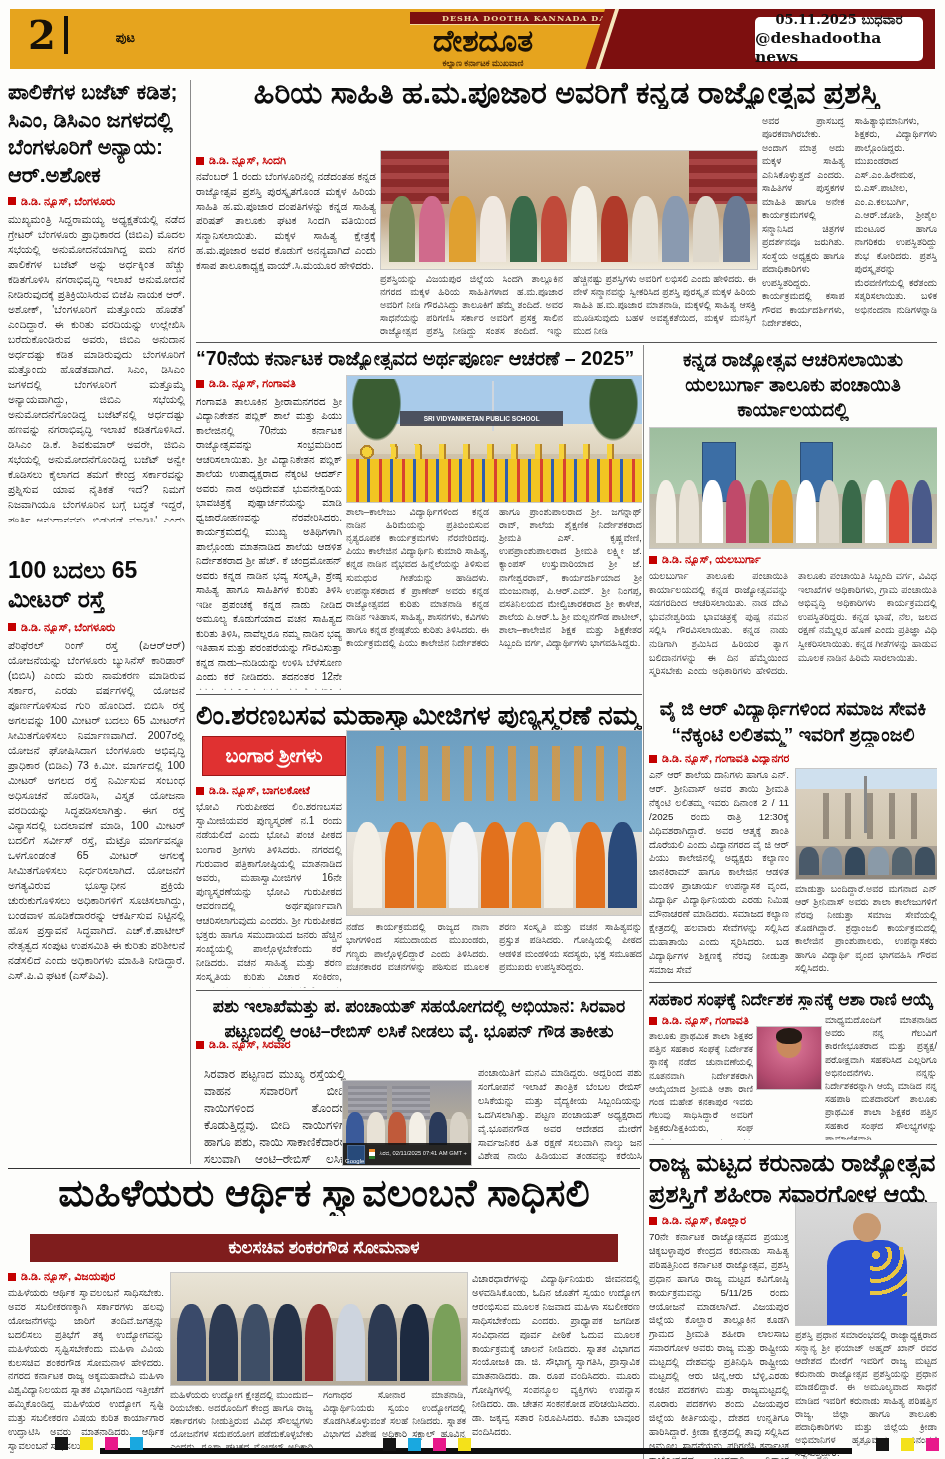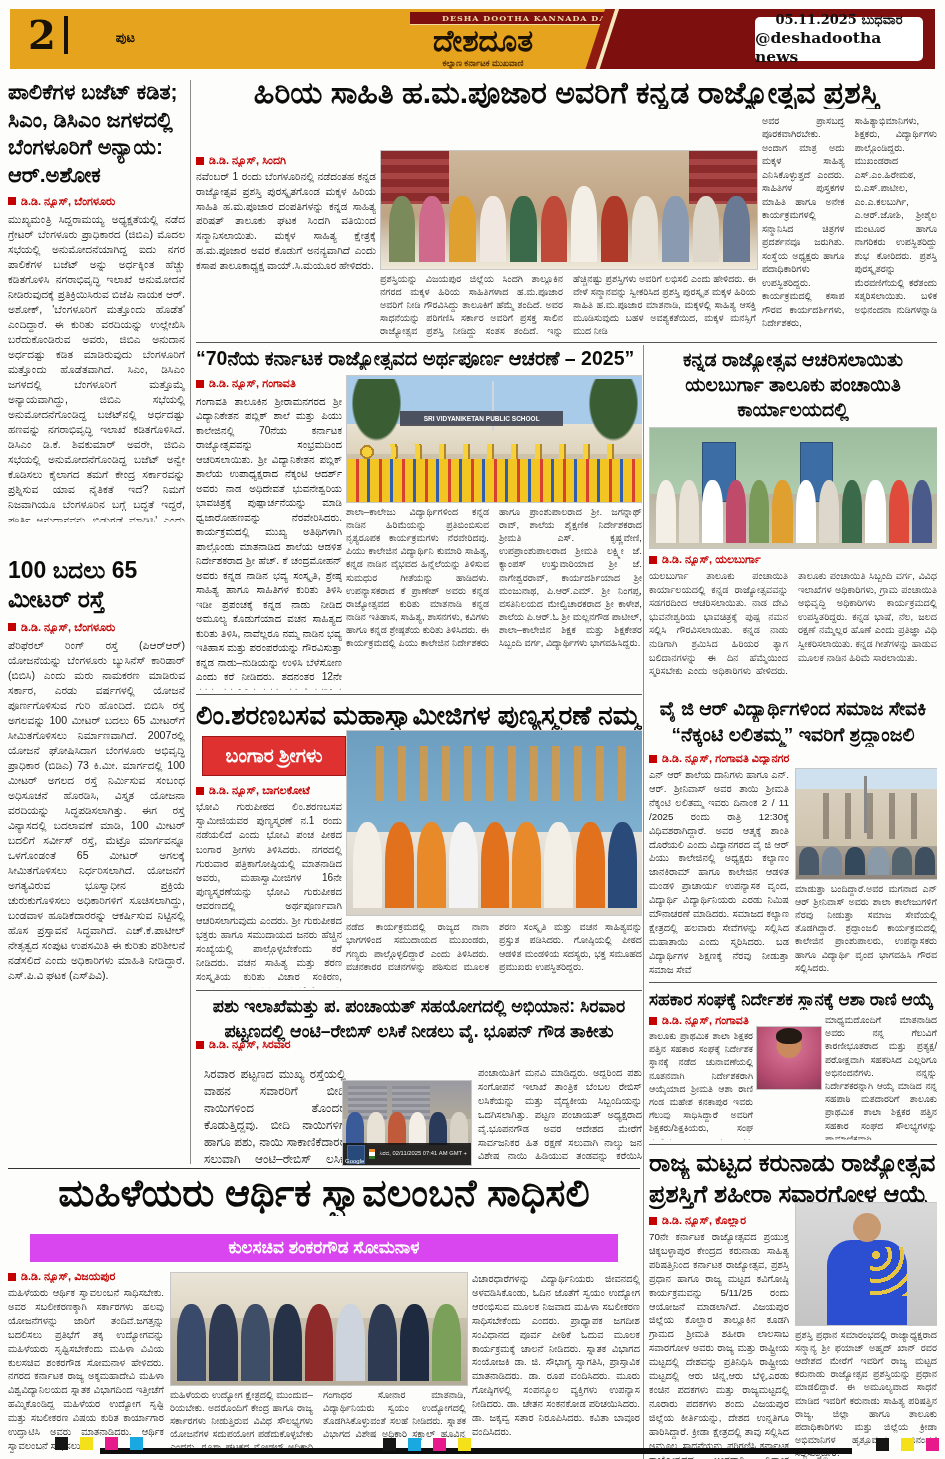--- a/index.html
+++ b/index.html
@@ -72,21 +72,21 @@
   .sh-torso{position:absolute;left:22%;top:30%;width:56%;height:70%;background:#2b4fd0;border-radius:30% 30% 0 0;}
   .sh-head{position:absolute;left:40%;top:8%;width:20%;height:24%;background:#c89a72;border-radius:50%;}
   .sh-medals{position:absolute;left:52%;top:36%;width:26%;height:40%;
         background:repeating-radial-gradient(circle at 6px 8px,#e7c544 0 4px,transparent 4px 12px);}
   .ph-women{background:linear-gradient(180deg,#e9e4d6 0%,#ded6c4 40%,#c9c0ae 40%,#b4ab99 100%);}
   
   .yellow-sub{background:#f8ee00;border:1px solid #b7a900;display:flex;align-items:center;justify-content:center;
         font-size:16px;font-weight:bold;color:#0c0c0c;white-space:nowrap;overflow:hidden;}
   .red-kicker{background:#e03131;color:#fff;display:flex;align-items:center;justify-content:center;
         font-size:19px;font-weight:bold;white-space:nowrap;border:1px solid #9c1717;}
-  .blue-sub{background:#d946ef;color:#fff;display:flex;align-items:center;justify-content:center;
+  .blue-sub{background:#7f1d1d;color:#fff;display:flex;align-items:center;justify-content:center;
         font-size:17px;font-weight:bold;white-space:nowrap;overflow:hidden;}
   .caption-txt{font-size:9.5px;line-height:1.38;text-align:justify;color:#222;overflow:hidden;}
   
   .regs{position:absolute;display:flex;gap:12px;}
   .regs i{width:13px;height:13px;display:block;}
   .botbar{position:absolute;left:100px;top:1448px;width:752px;height:6px;background:#0e0e0e;}
 </style>
 </head>
 <body>
 

